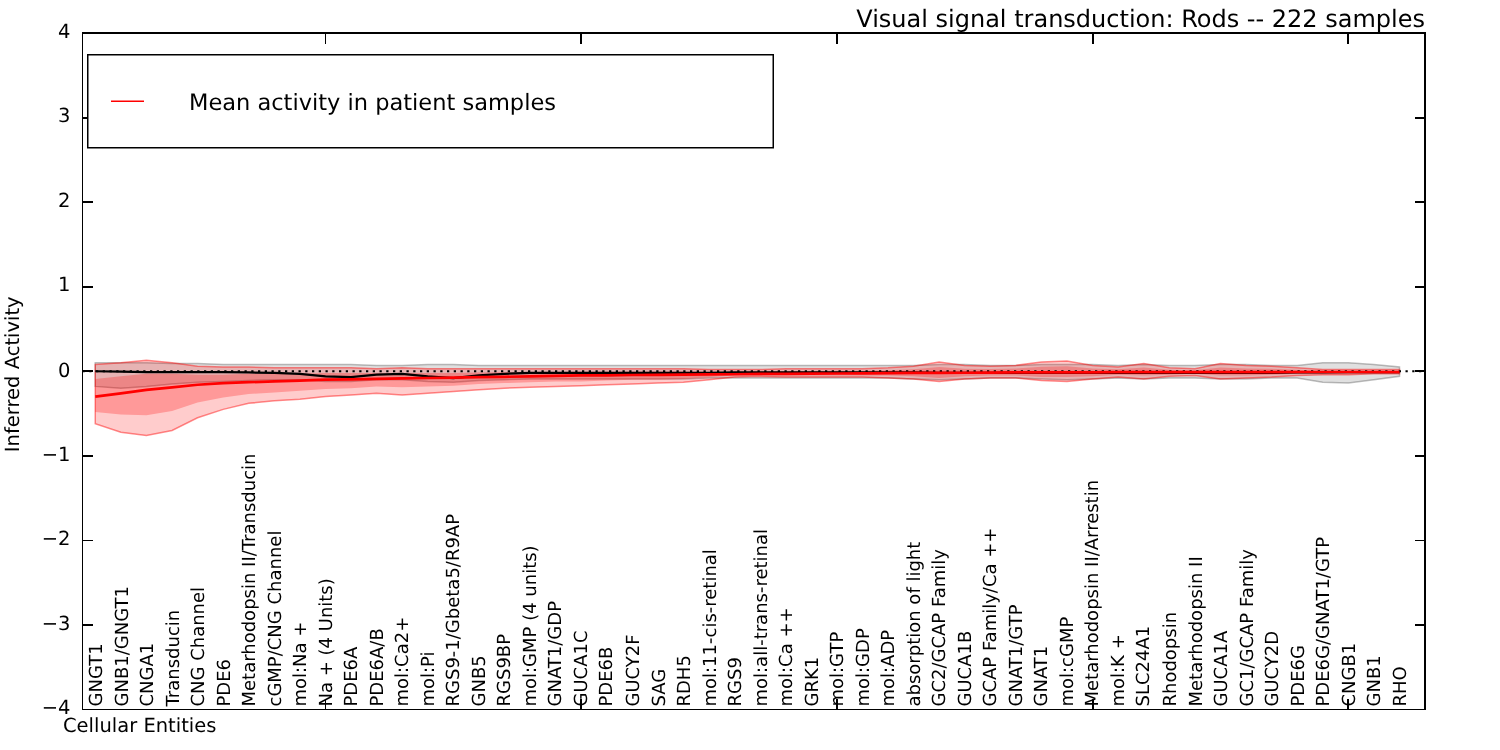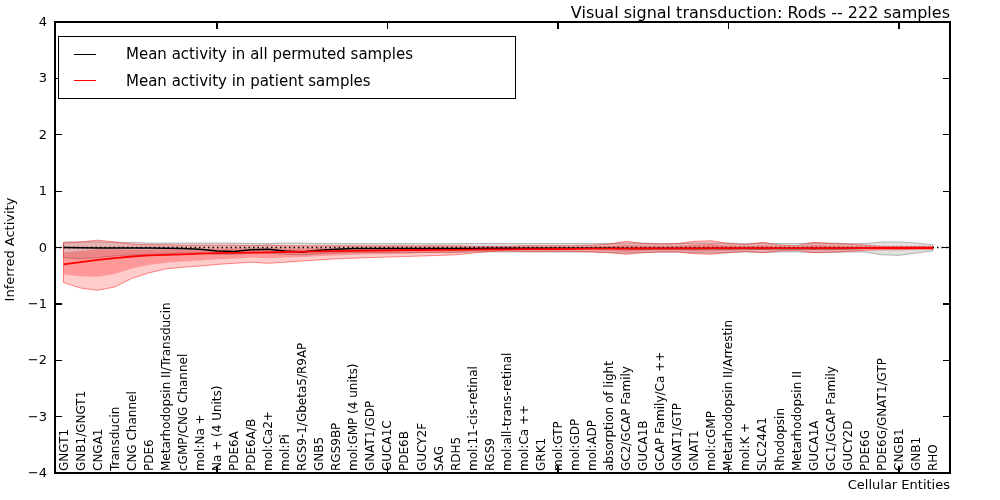--- a/index.html
+++ b/index.html
@@ -3,21 +3,21 @@
 <meta charset="utf-8">
 <style>
   html,body{margin:0;padding:0;background:#fff;}
   .fig{position:relative;width:1000px;height:500px;background:#ffffff;
        font-family:"DejaVu Sans",sans-serif;color:#000;overflow:hidden;}
   .fig svg{position:absolute;left:0;top:0;}
   .title{position:absolute;left:55px;top:3px;width:895px;text-align:right;
          font-size:16px;white-space:nowrap;}
   .ylabel{position:absolute;left:-55px;top:241px;width:130px;height:17px;
           text-align:center;font-size:13px;transform:rotate(-90deg);white-space:nowrap;}
-  .xlabel{position:absolute;left:55px;top:477px;width:895px;text-align:right;font-size:13px;}
+  .xlabel{position:absolute;left:42px;top:477px;width:895px;text-align:left;font-size:13px;}
   .ytick{position:absolute;left:0;width:47px;text-align:right;font-size:13px;line-height:16px;}
   .xcat{position:absolute;transform-origin:0 0;transform:rotate(-90deg);
         font-size:12px;line-height:12px;white-space:nowrap;}
   .legend{position:absolute;left:58px;top:36px;width:456px;height:61px;
           border:1.5px solid #000;background:#fff;display:flex;
           flex-direction:column;justify-content:space-evenly;}
   .lrow{display:flex;align-items:center;padding-left:15px;}
   .lline{display:inline-block;width:22px;height:0;border-top:1.7px solid #000;margin-right:30px;}
   .ltext{font-size:15px;white-space:nowrap;}
 </style>
@@ -131,21 +131,17 @@
       <div class="ytick" style="top: 352.25px;">−2</div>
       <div class="ytick" style="top: 408.625px;">−3</div>
       <div class="ytick" style="top: 465px;">−4</div>
     </div>
 
   <div class="ylabel">Inferred Activity</div>
   <div class="xlabel">Cellular Entities</div>
 
   <div class="legend">
     <div class="lrow">
-      <span class="lline" style="border-top-color: rgb(0, 0, 0);"></span>
-      <span class="ltext">Mean activity in all permuted samples</span>
-    </div>
-    <div class="lrow">
       <span class="lline" style="border-top-color: rgb(255, 0, 0);"></span>
       <span class="ltext">Mean activity in patient samples</span>
     </div>
   </div>
 </div>
 
 </body></html>

